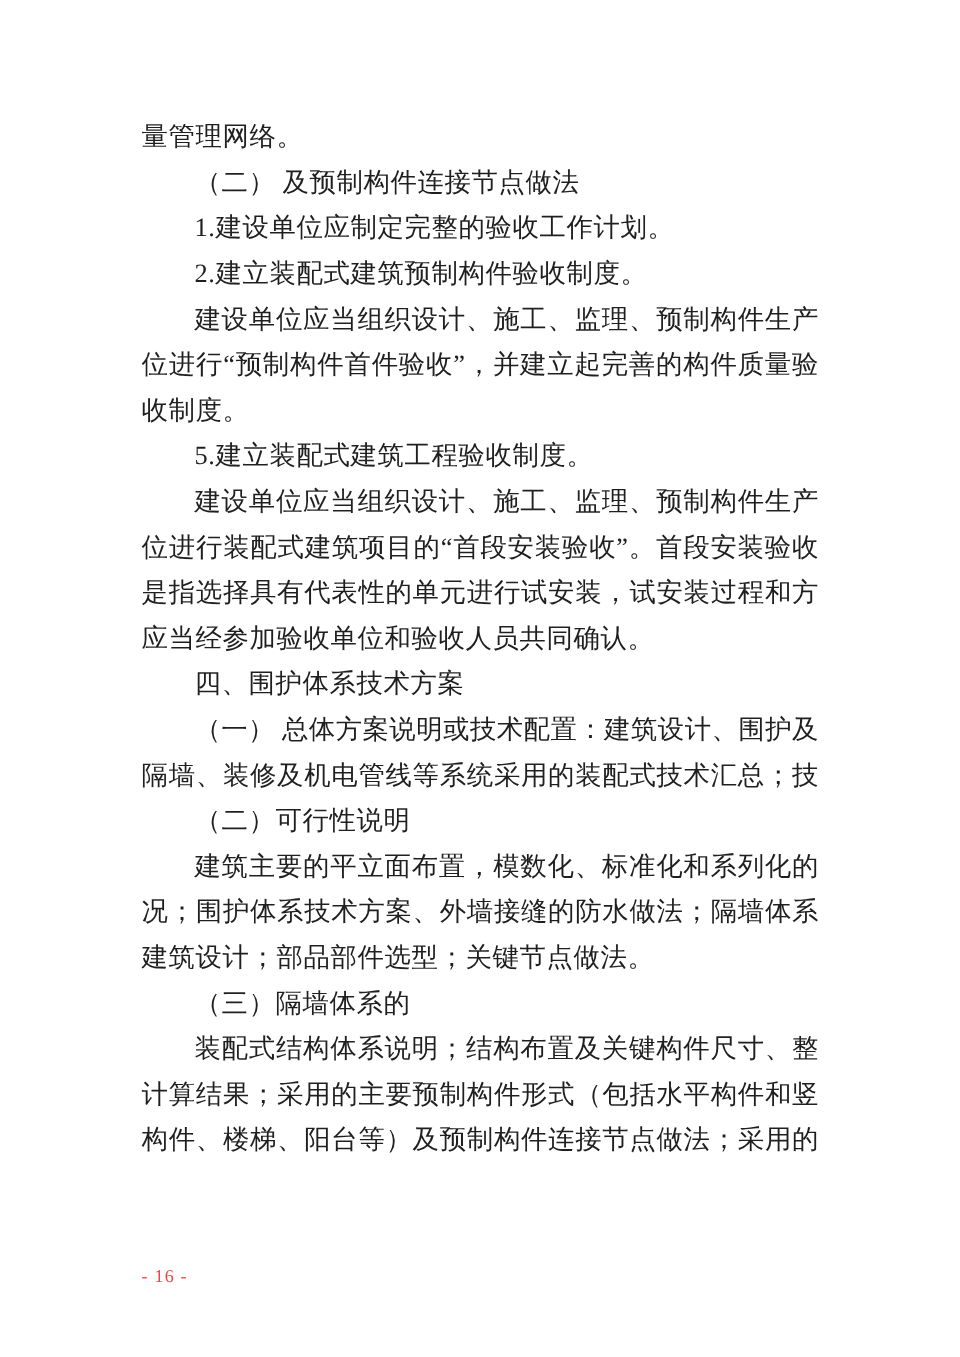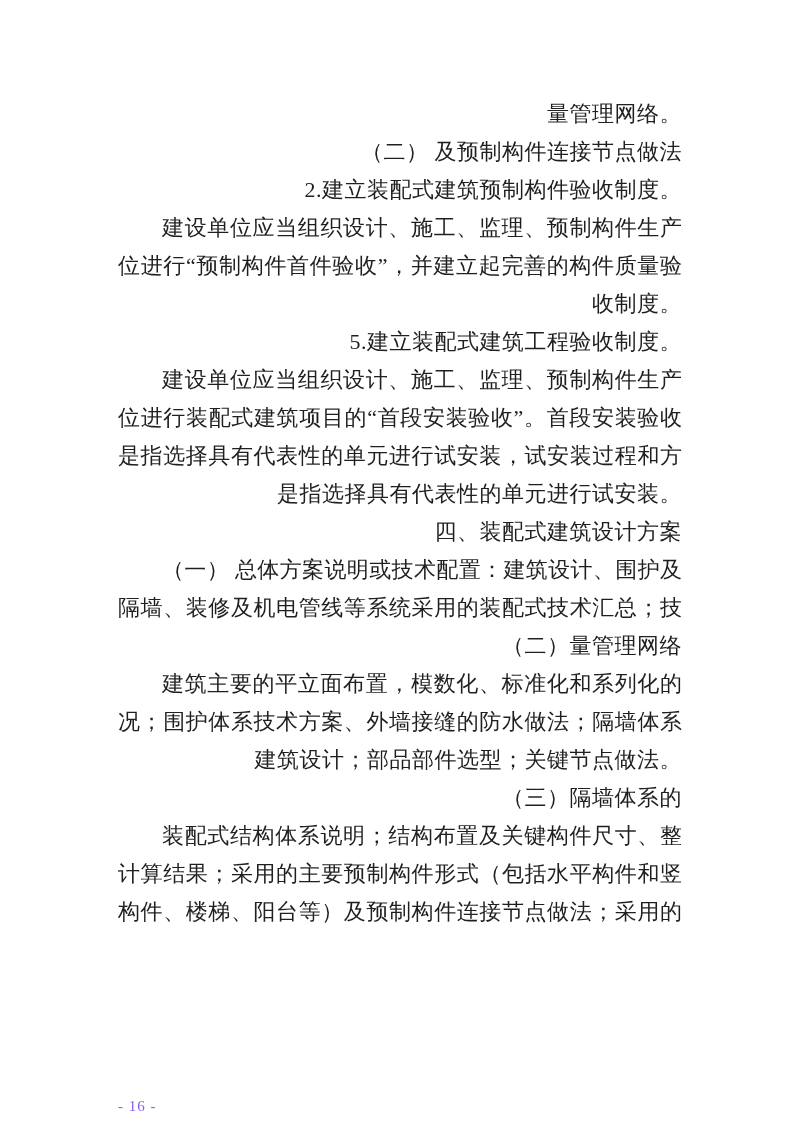--- a/index.html
+++ b/index.html
@@ -24,63 +24,64 @@
     position: absolute;
     left: 118px;
     top: 95px;
     width: 564px;
   }
   .line {
     font-size: 22px;
     line-height: 38px;
     height: 38px;
     overflow: hidden;
-    text-align: right;
+    text-align: left;
     letter-spacing: 0.5px;
     white-space: normal;
   }
   .indent {
     text-indent: 2em;
   }
   .full {
     text-align: justify;
     text-align-last: justify;
     text-justify: inter-character;
     letter-spacing: 0;
   }
   .page-number {
     position: absolute;
     left: 118px;
-    top: 1096px;
+    top: 1054px;
     font-size: 15px;
     line-height: 20px;
     letter-spacing: 1px;
-    color: #8b5cf6;
+    color: #ef4444;
   }
 </style>
 </head>
 <body>
 
 <div class="page">
   <div class="text-block">
     <div class="line">量管理网络。</div>
     <div class="line indent">（二） 及预制构件连接节点做法</div>
+    <div class="line indent">1.建设单位应制定完整的验收工作计划。</div>
     <div class="line indent">2.建立装配式建筑预制构件验收制度。</div>
     <div class="line indent full">建设单位应当组织设计、施工、监理、预制构件生产单</div>
     <div class="line full">位进行“预制构件首件验收”，并建立起完善的构件质量验</div>
     <div class="line">收制度。</div>
     <div class="line indent">5.建立装配式建筑工程验收制度。</div>
     <div class="line indent full">建设单位应当组织设计、施工、监理、预制构件生产单</div>
     <div class="line full">位进行装配式建筑项目的“首段安装验收”。首段安装验收</div>
     <div class="line full">是指选择具有代表性的单元进行试安装，试安装过程和方法</div>
-    <div class="line">是指选择具有代表性的单元进行试安装。</div>
-    <div class="line indent">四、装配式建筑设计方案</div>
+    <div class="line">应当经参加验收单位和验收人员共同确认。</div>
+    <div class="line indent">四、围护体系技术方案</div>
     <div class="line indent full">（一） 总体方案说明或技术配置：建筑设计、围护及</div>
     <div class="line full">隔墙、装修及机电管线等系统采用的装配式技术汇总；技术</div>
-    <div class="line indent">（二）量管理网络</div>
+    <div class="line indent">（二）可行性说明</div>
     <div class="line indent full">建筑主要的平立面布置，模数化、标准化和系列化的情</div>
     <div class="line full">况；围护体系技术方案、外墙接缝的防水做法；隔墙体系的</div>
     <div class="line">建筑设计；部品部件选型；关键节点做法。</div>
     <div class="line indent">（三）隔墙体系的</div>
     <div class="line indent full">装配式结构体系说明；结构布置及关键构件尺寸、整体</div>
     <div class="line full">计算结果；采用的主要预制构件形式（包括水平构件和竖向</div>
     <div class="line full">构件、楼梯、阳台等）及预制构件连接节点做法；采用的隔</div>
   </div>
   <div class="page-number">- 16 -</div>
 </div>

